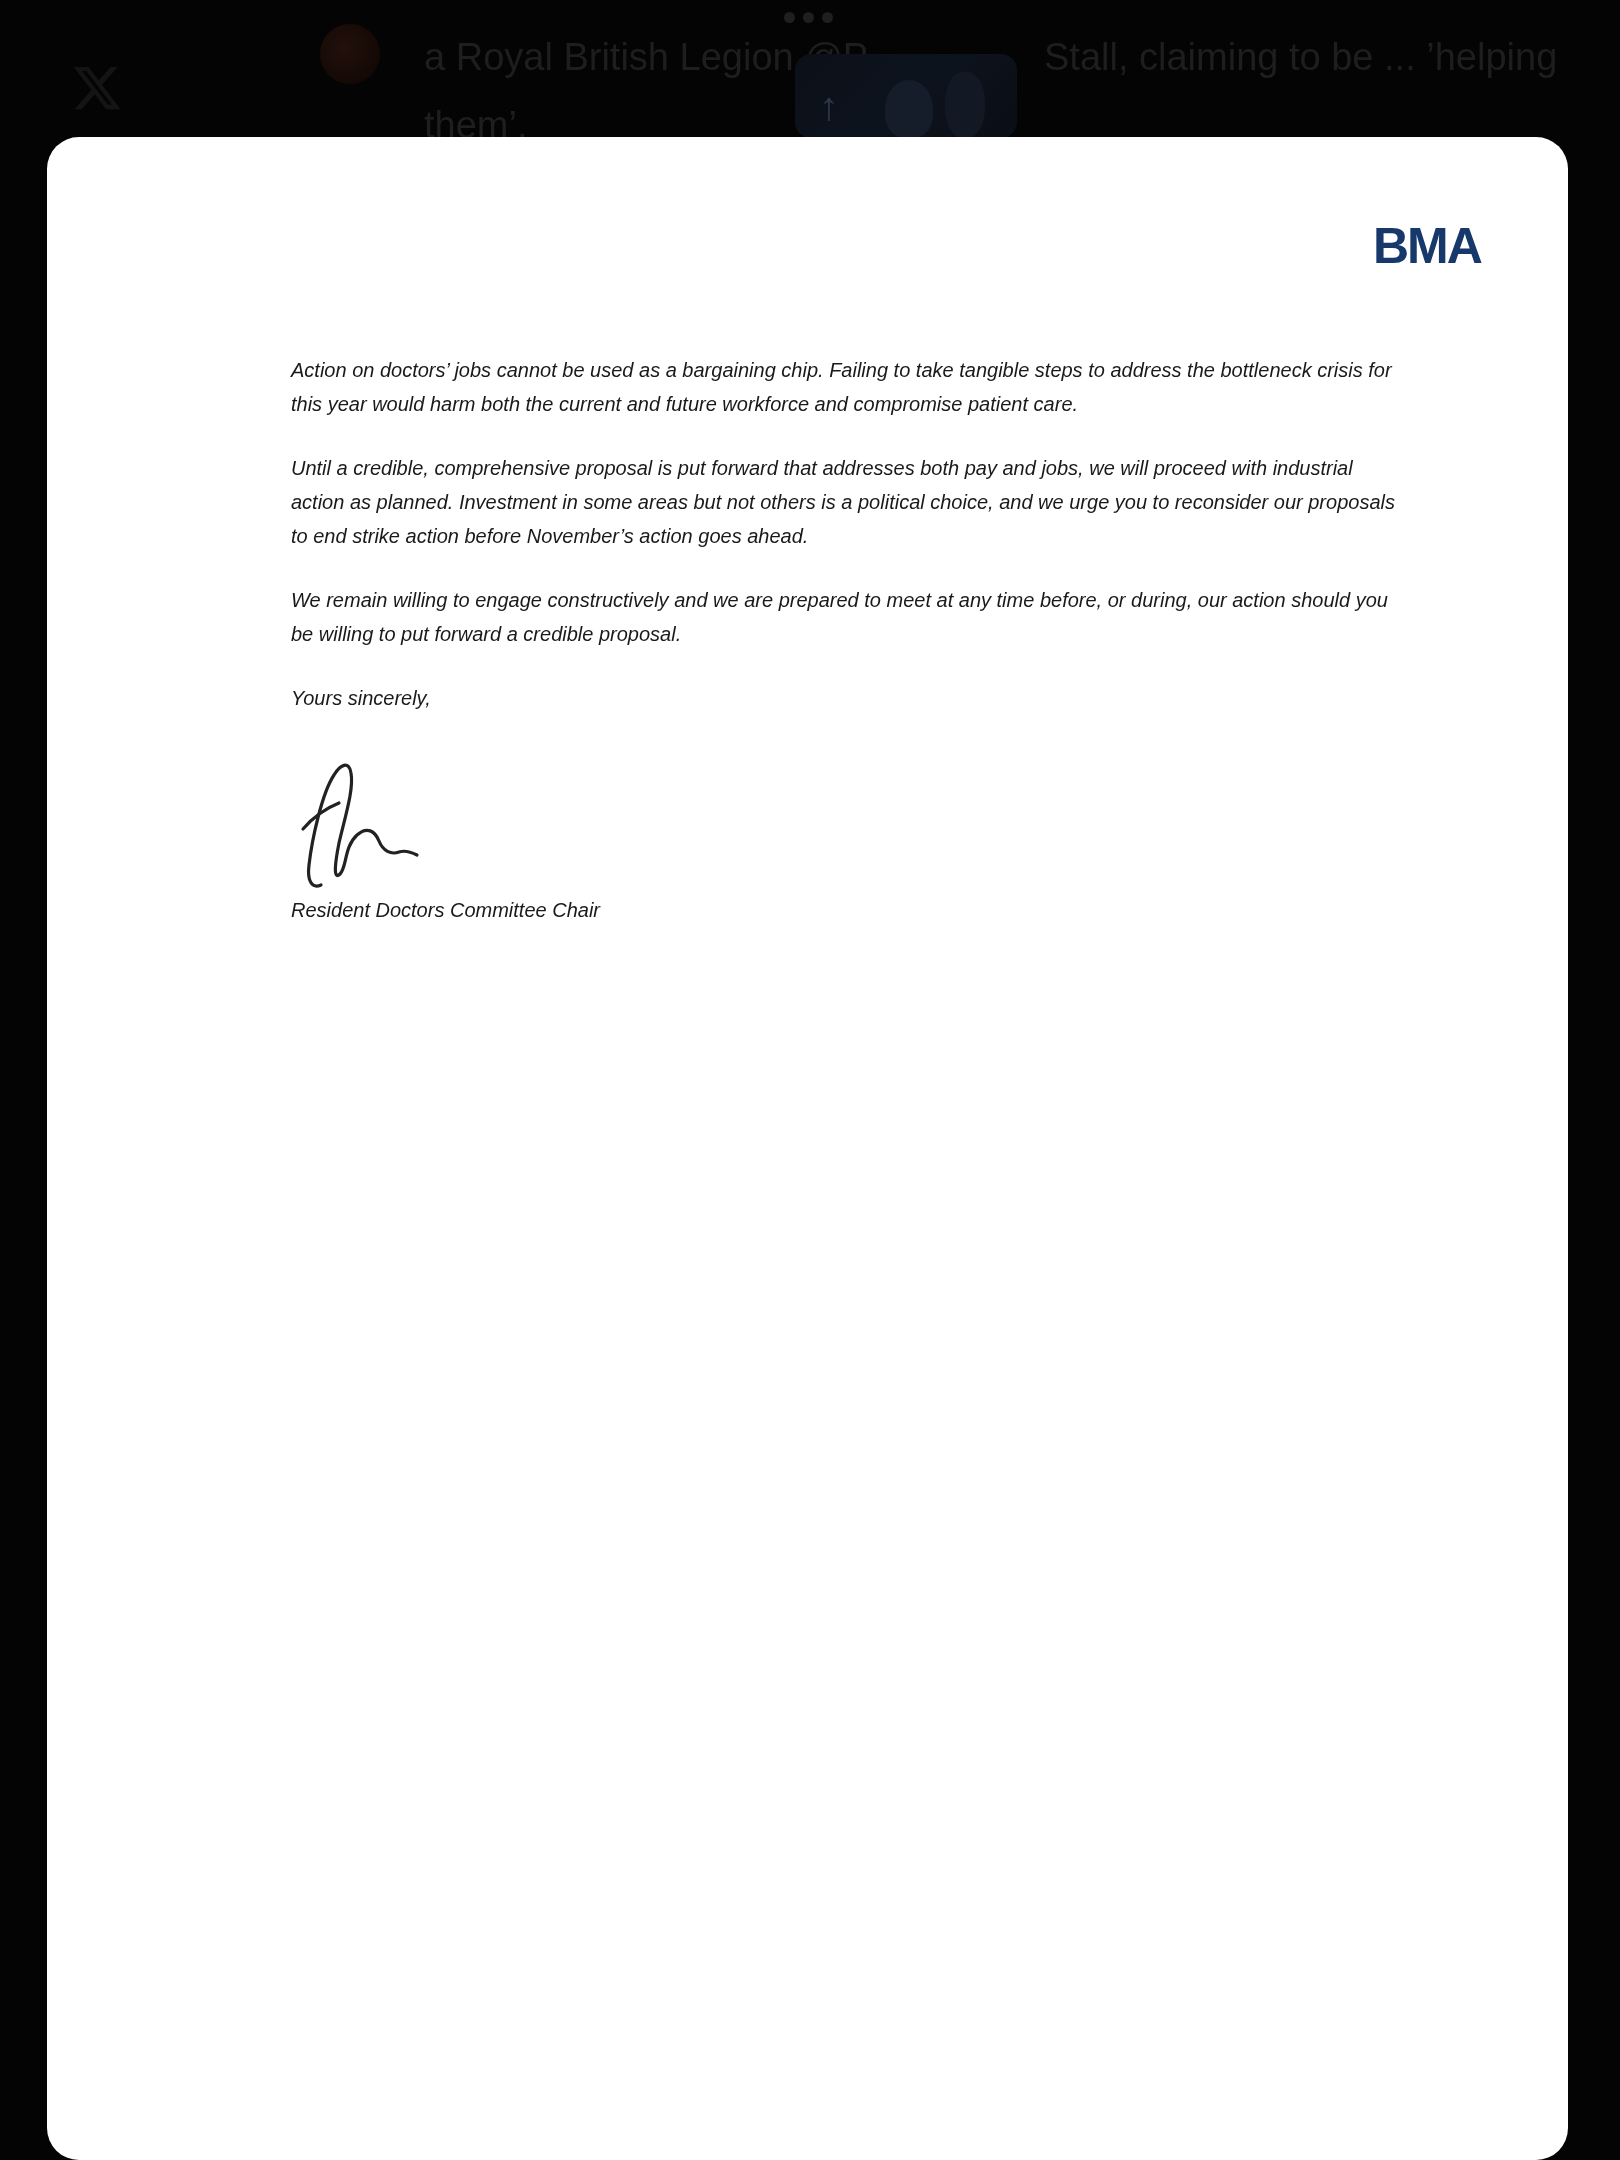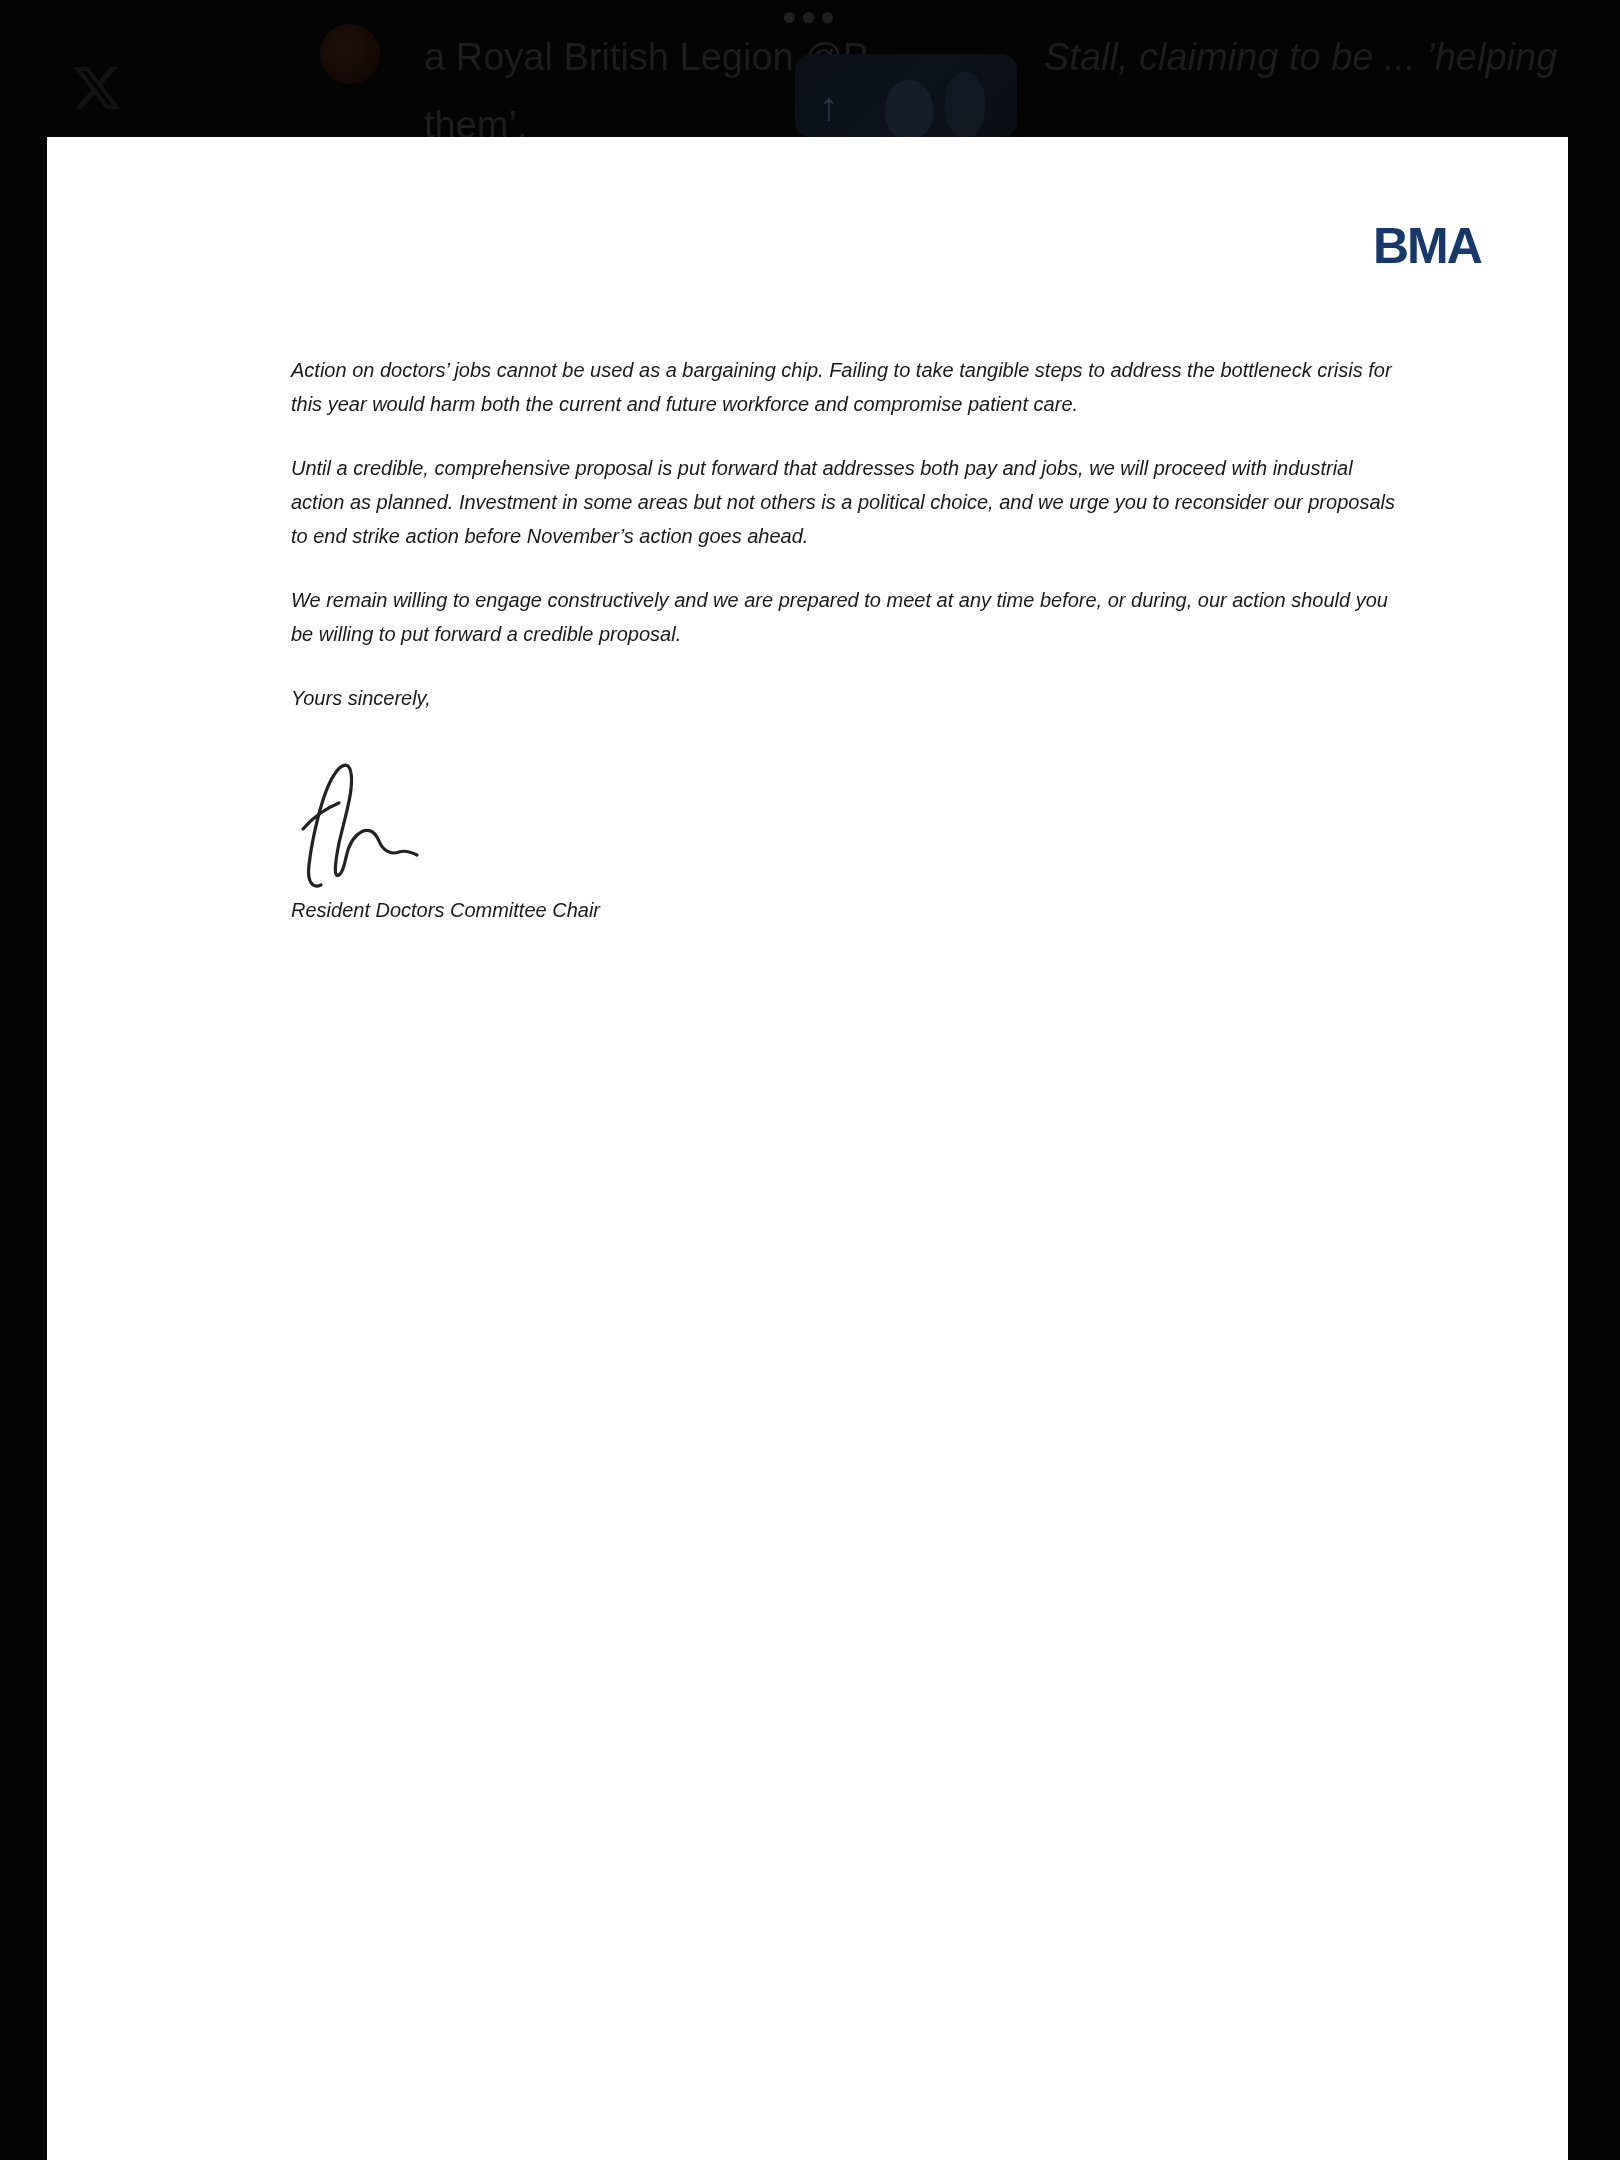--- a/index.html
+++ b/index.html
@@ -40,21 +40,21 @@
   }
   .tweet-line {
     position: absolute;
     font-size: 38px;
     font-weight: 400;
     color: #1e1e1e;
     letter-spacing: 0;
     white-space: nowrap;
   }
   #tweet-line1a { left: 424px; top: 36px; }
-  #tweet-line1b { left: 1044px; top: 36px; font-style: italic; }
+  #tweet-line1b { left: 1044px; top: 36px; }
   #tweet-line2  { left: 424px; top: 104px; }
   .media-thumb {
     position: absolute;
     left: 795px; top: 54px;
     width: 222px; height: 84px;
     border-radius: 16px;
     background: linear-gradient(135deg, #0b1018 0%, #0d131d 50%, #0a0e15 100%);
     overflow: hidden;
   }
   .media-thumb .up-arrow {
@@ -74,20 +74,21 @@
     width: 40px; height: 66px; border-radius: 45%;
     background: #141b27; opacity: .8;
   }
 
   
   .letter-page {
     position: absolute;
     left: 47px; top: 137px;
     width: 1521px; height: 2023px;
     background: #ffffff;
+    border-radius: 32px;
   }
   .bma-logo {
     position: absolute;
     left: 1326px; top: 80px;
     font-size: 50px;
     font-weight: bold;
     letter-spacing: -2px;
     color: #17386b;
   }
   .letter-body {

